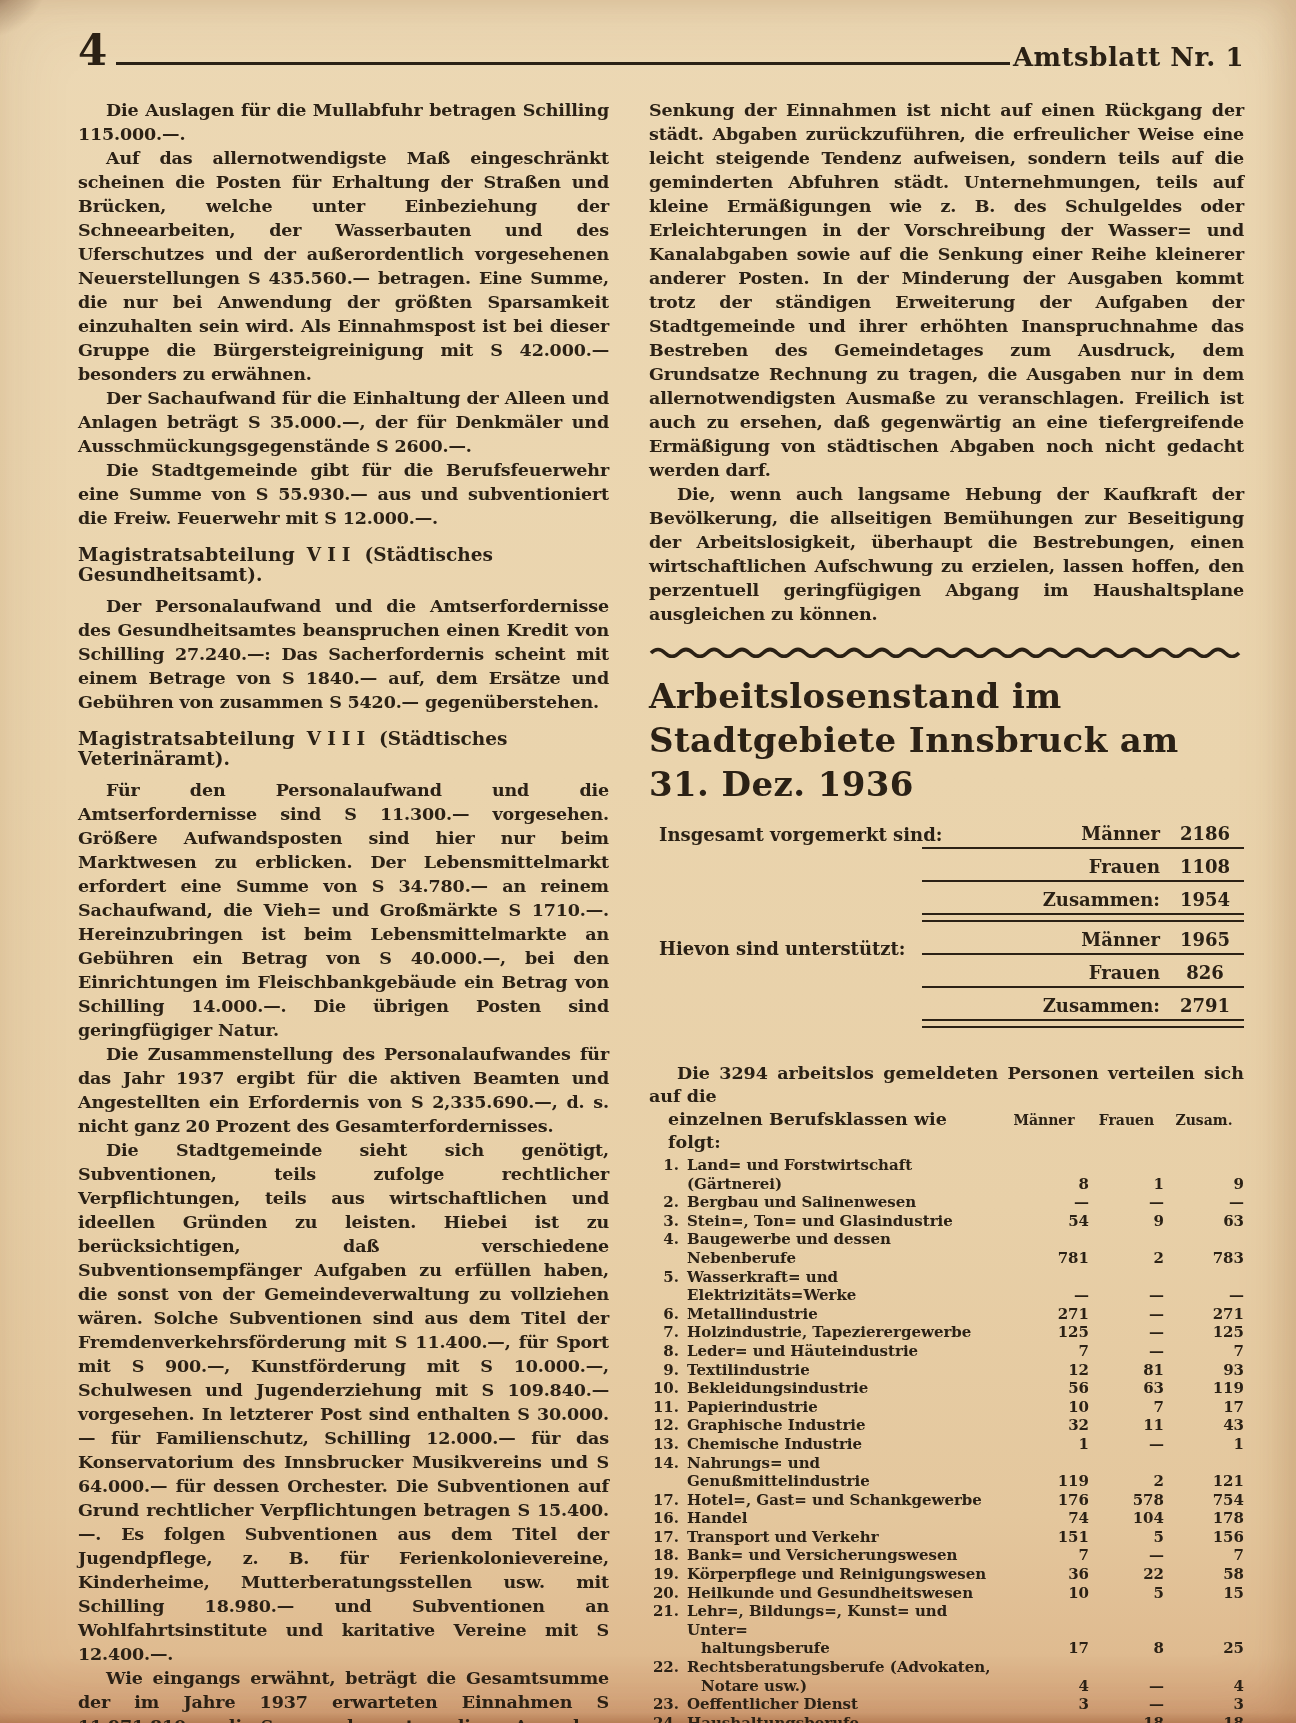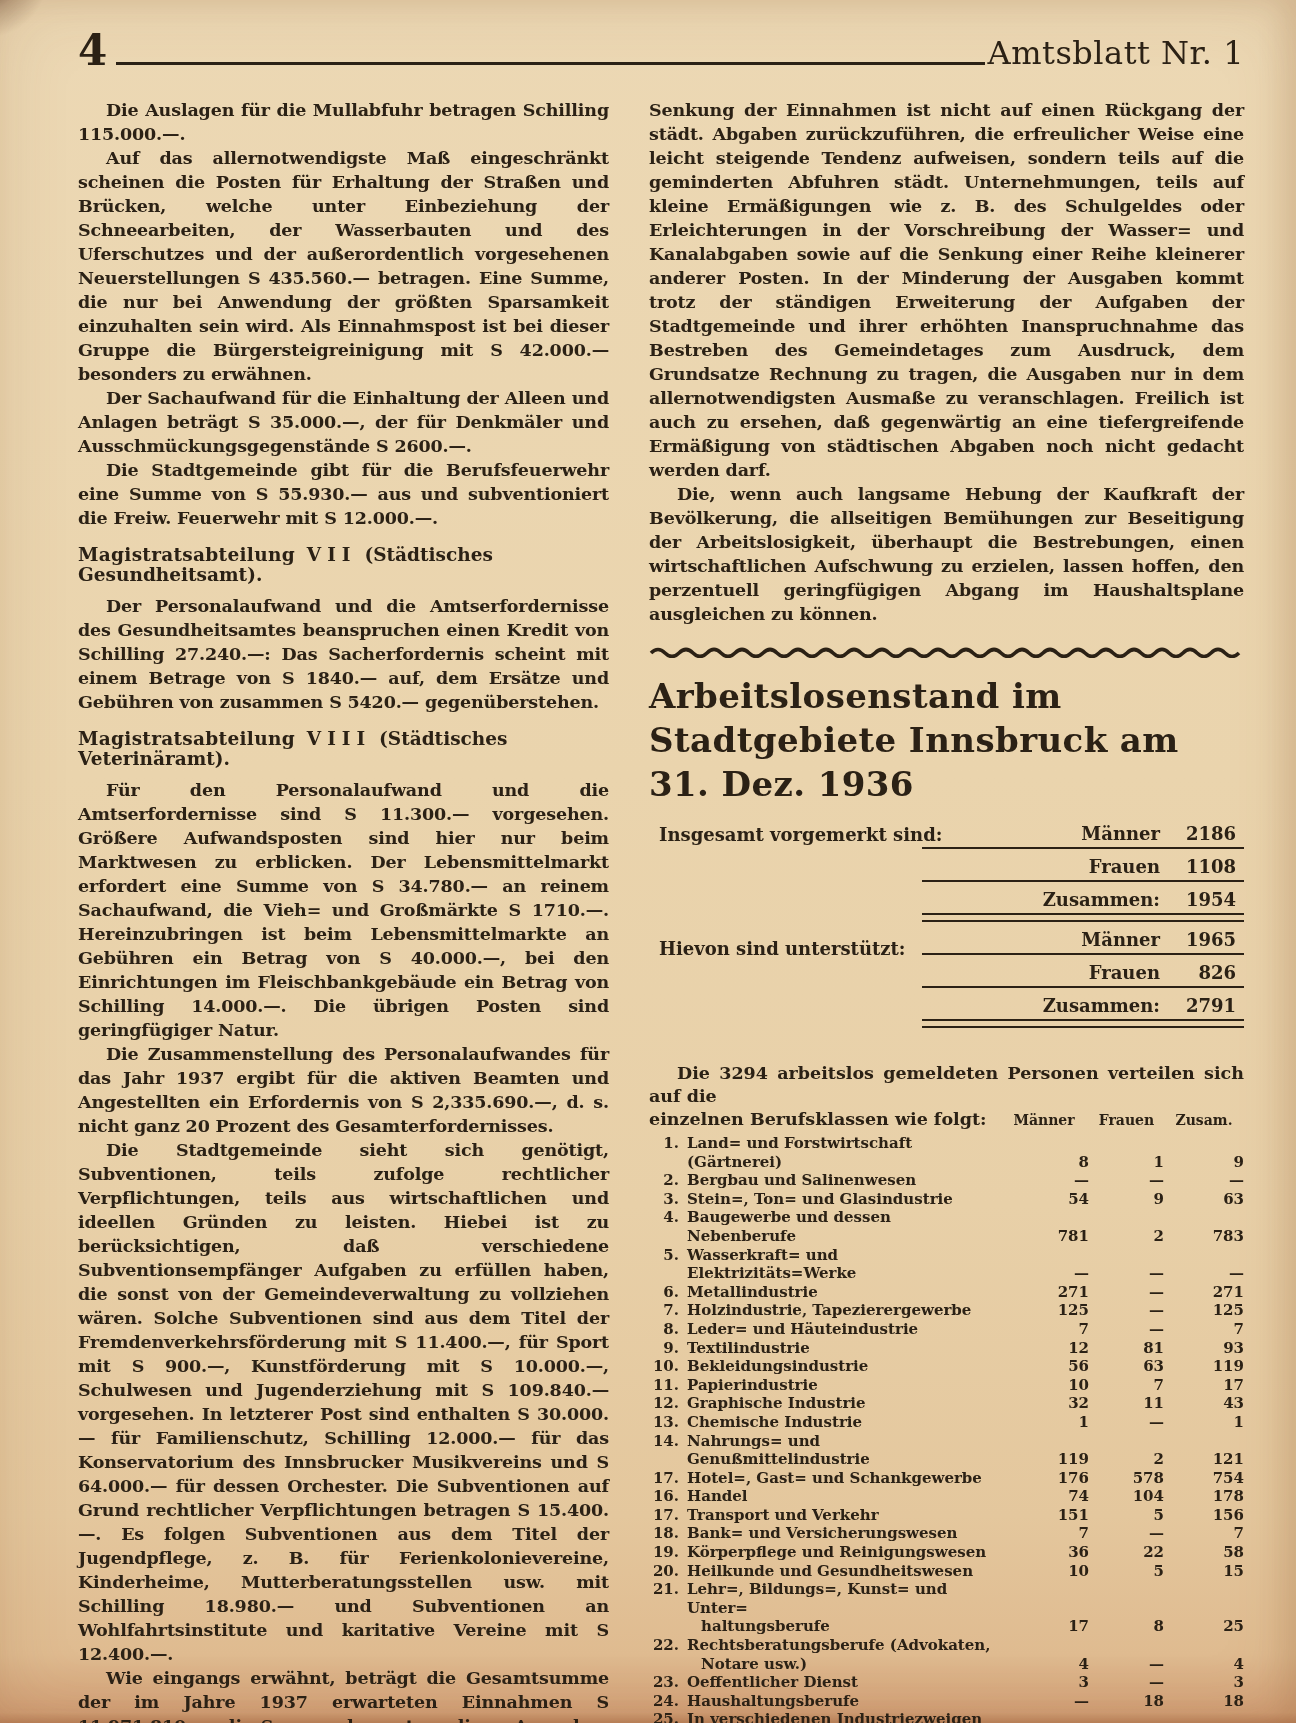--- a/index.html
+++ b/index.html
@@ -10,21 +10,21 @@
     padding:30px 52px 0 78px;
     color:#2b2115;
     background:
       radial-gradient(circle at -14px -24px, rgba(62,28,16,.8) 0px, rgba(62,28,16,.25) 34px, rgba(62,28,16,0) 62px),
       linear-gradient(180deg,#ecd8b4 0%,#ead4ad 45%,#e8d0a8 70%,#e4c79d 88%,#dfbb90 96%,#d3a178 99.4%,#c08760 100%);
     box-shadow: inset 0 0 70px rgba(130,80,40,.16), inset -14px 0 26px rgba(140,85,45,.14);}
   
   .header{display:flex;align-items:flex-end;}
   .pagenum{font-size:42px;font-weight:bold;line-height:1;letter-spacing:1px;}
   .header-line{flex:1;border-top:3.2px solid #2b2115;height:0;margin:0 3px 7px 8px;}
-  .masthead{font-size:32px;font-weight:normal;letter-spacing:.5px;margin-bottom:0px;white-space:nowrap;}
+  .masthead{font-size:26px;font-weight:bold;letter-spacing:.5px;margin-bottom:0px;white-space:nowrap;}
   
   .cols{display:flex;gap:40px;margin-top:26px;}
   .col-left{width:533px;}
   .col-right{width:595px;}
   p.body{margin:0;font-size:17.5px;font-weight:bold;line-height:24px;
          text-align:justify;text-indent:28px;letter-spacing:-0.15px;}
   .mag-heading{margin:15px 0 9px 0;font-size:18.5px;line-height:20px;}
   .mag-bold{font-weight:bold;letter-spacing:.3px;}
   .mag-roman{font-weight:bold;letter-spacing:6px;margin:0 2px 0 6px;}
   .mag-rest{font-weight:bold;}
@@ -33,26 +33,26 @@
   
   .report-title{font-size:34px;font-weight:bold;line-height:44px;letter-spacing:.4px;margin-top:16px;}
   .summary{position:relative;margin-top:10px;min-height:218px;}
   .summary-label{position:absolute;left:10px;font-size:18px;font-weight:bold;}
   .summary-label.l1{top:8px;}
   .summary-label.l2{top:122px;}
   .sum-col{margin-left:auto;width:322px;}
   .sum-row{display:flex;justify-content:flex-end;align-items:baseline;
            padding:7px 8px 3px 0;font-size:18px;font-weight:bold;}
   .sum-name{margin-right:14px;}
-  .sum-val{width:62px;text-align:right;}
+  .sum-val{width:62px;text-align:center;}
   .rule-s{border-top:2.4px solid #2b2115;height:0;}
   .rule-d{border-top:2.4px solid #2b2115;border-bottom:2.4px solid #2b2115;height:5px;}
   .intro1{margin:28px 0 0 0;font-size:17.5px;font-weight:bold;line-height:23px;text-indent:28px;text-align:justify;}
   .intro2-row{display:flex;align-items:baseline;font-size:17.5px;font-weight:bold;line-height:23px;}
-  .intro2{flex:1;}
+  .intro2{flex:1;margin-left:19px;}
   .t-h{font-size:14px;font-weight:bold;text-align:center;}
   .t-h.m{width:90px;} .t-h.f{width:75px;} .t-h.z{width:80px;}
   .t-body{margin-top:2px;}
   .t-row{display:flex;align-items:flex-end;font-size:15px;font-weight:bold;line-height:18.6px;}
   .t-n{width:30px;text-align:right;margin-right:8px;align-self:flex-start;}
   .t-label{flex:1;}
   .t-l2{padding-left:14px;}
   .t-c{text-align:right;}
   .t-m{width:90px;} .t-f{width:75px;} .t-z{width:80px;}
   .total-block{margin-left:112px;margin-top:8px;border-top:3px solid #2b2115;}

